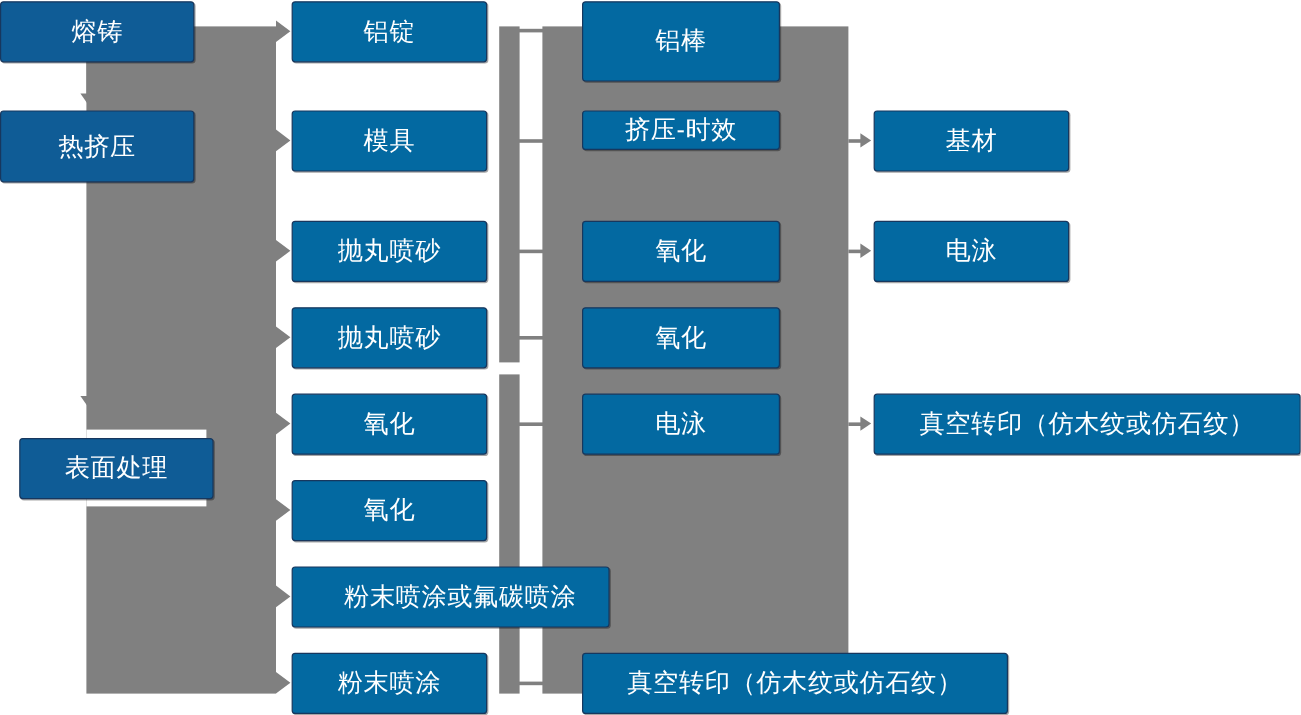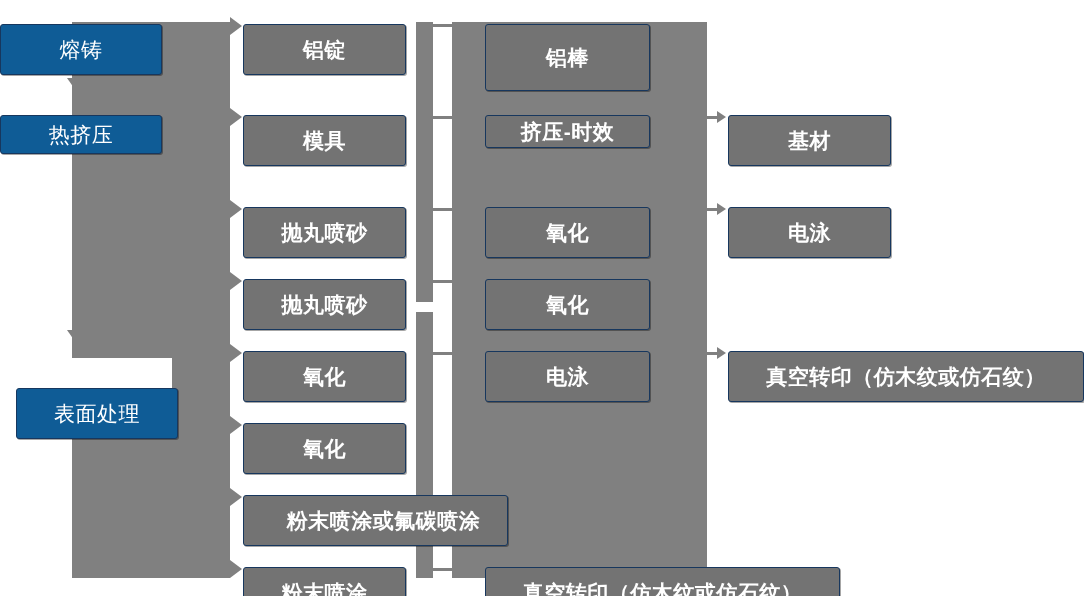--- a/index.html
+++ b/index.html
@@ -43,24 +43,23 @@
     justify-content:center;
     color:#ffffff;
     border:1px solid #17375E;
     border-radius:3px;
     box-shadow:1px 1px 0 rgba(0,0,0,0.35);
     font-size:21px;
     line-height:1;
     letter-spacing:0.5px;
     white-space:nowrap;
     user-select:none;
-    margin-top:23px;
   }
   .node.dark{ background:#0F5C96; }
-  .node.bright{ background:#737373;font-weight:bold; }
+  .node.bright{ background:#0369a1; }
 </style>
 </head>
 <body>
 
 <div id="stage">
 
   <div class="gray" style="left:72px; top:22px; width:158px; height:556px;"></div>
 
   <div class="gray" style="left:72px; top:358px; width:100px; height:64px; background:#ffffff;"></div>
   <div class="gray" style="left:162px; top:388px; width:14px; height:3px;"></div>
@@ -96,21 +95,21 @@
 
   <div class="small-arrow-line" style="left:707px; top:208px; width:12px;"></div>
   <div class="small-arrow-head" style="left:717px; top:203px;"></div>
 
   <div class="small-arrow-line" style="left:707px; top:352px; width:12px;"></div>
   <div class="small-arrow-head" style="left:717px; top:347px;"></div>
 
   <div class="node dark" style="left:0px; top:1px; width:162px; height:51px;">
     <span>熔铸</span>
   </div>
-  <div class="node dark" style="left:0px; top:92px; width:162px; height:39px;">
+  <div class="node dark" style="left:0px; top:92px; width:162px; height:60px;">
     <span>热挤压</span>
   </div>
   <div class="node dark" style="left:16px; top:365px; width:162px; height:51px;">
     <span>表面处理</span>
   </div>
 
   <div class="node bright" style="left:243px; top:1px; width:163px; height:51px;">
     <span>铝锭</span>
   </div>
   <div class="node bright" style="left:243px; top:92px; width:163px; height:51px;">

